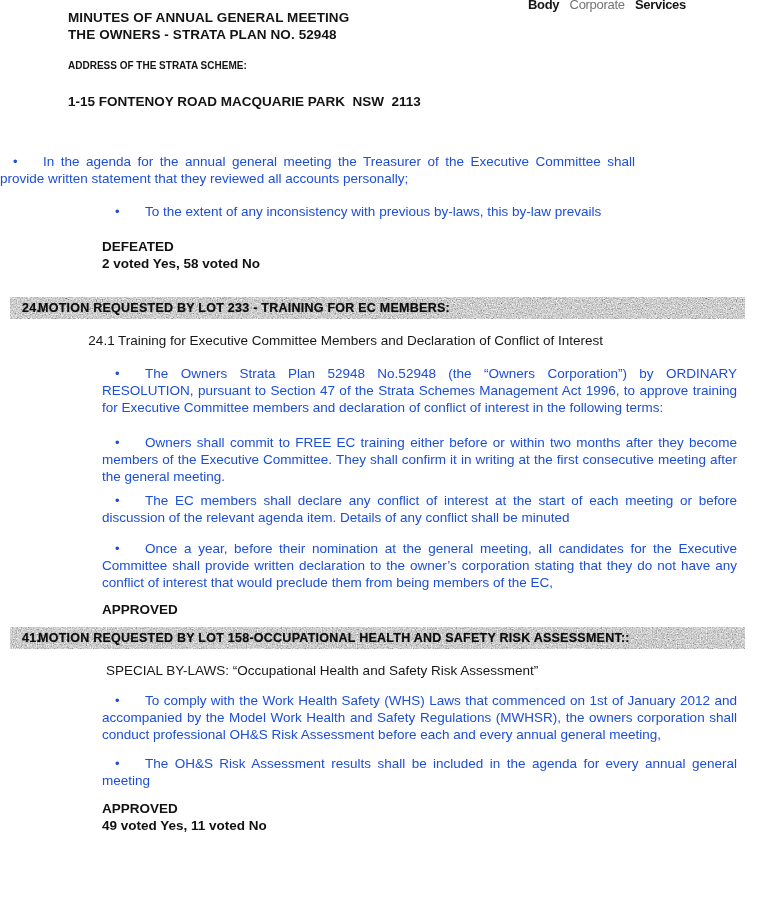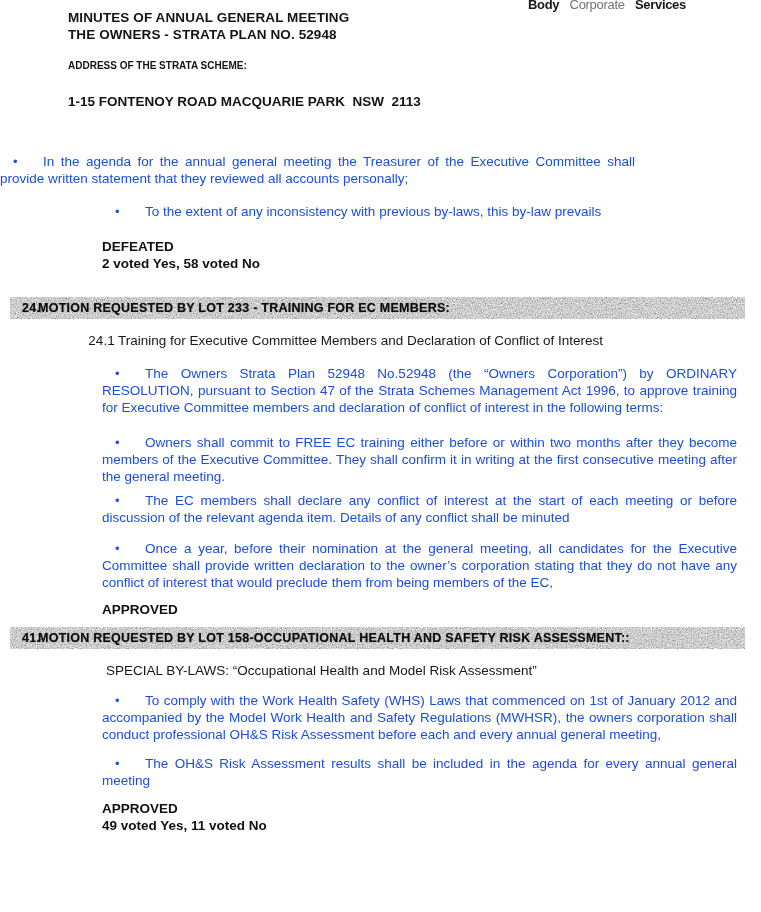--- a/index.html
+++ b/index.html
@@ -140,21 +140,21 @@
           <feTurbulence type="fractalNoise" baseFrequency="0.8" numOctaves="3" seed="11"></feTurbulence>
           <feColorMatrix type="matrix" values="0.55 0.55 0.55 0 -0.22  0.55 0.55 0.55 0 -0.22  0.55 0.55 0.55 0 -0.22  0 0 0 0 1"></feColorMatrix>
         </filter>
         <rect width="100%" height="100%" filter="url(#sp-b)"></rect>
       </svg>
       <span class="bar-num">41.</span>
       <span class="bar-heading">MOTION REQUESTED BY LOT 158-OCCUPATIONAL HEALTH AND SAFETY RISK ASSESSMENT::</span>
     </div>
 
 
-    <p class="plain" style="margin:13px 0 0 106px;">SPECIAL BY-LAWS: “Occupational Health and Model Risk Assessment”</p>
+    <p class="plain" style="margin:13px 0 0 106px;">SPECIAL BY-LAWS: “Occupational Health and Safety Risk Assessment”</p>
 
     <p class="para" style="margin:13px 0 0 102px;"><span class="dot">•</span><span>To comply with the Work Health Safety (WHS) Laws that commenced on 1st of January 2012 and accompanied by the Model Work Health and Safety Regulations (MWHSR), the owners corporation shall conduct professional OH&amp;S Risk Assessment before each and every annual general meeting,</span></p>
     <p class="para" style="margin:12px 0 0 102px;"><span class="dot">•</span><span>The OH&amp;S Risk Assessment results shall be included in the agenda for every annual general meeting</span></p>
 
     <div class="result" style="margin-top:11px;">
       <div>APPROVED</div>
       <div>49 voted Yes, 11 voted No</div>
     </div>
 
   </div>

